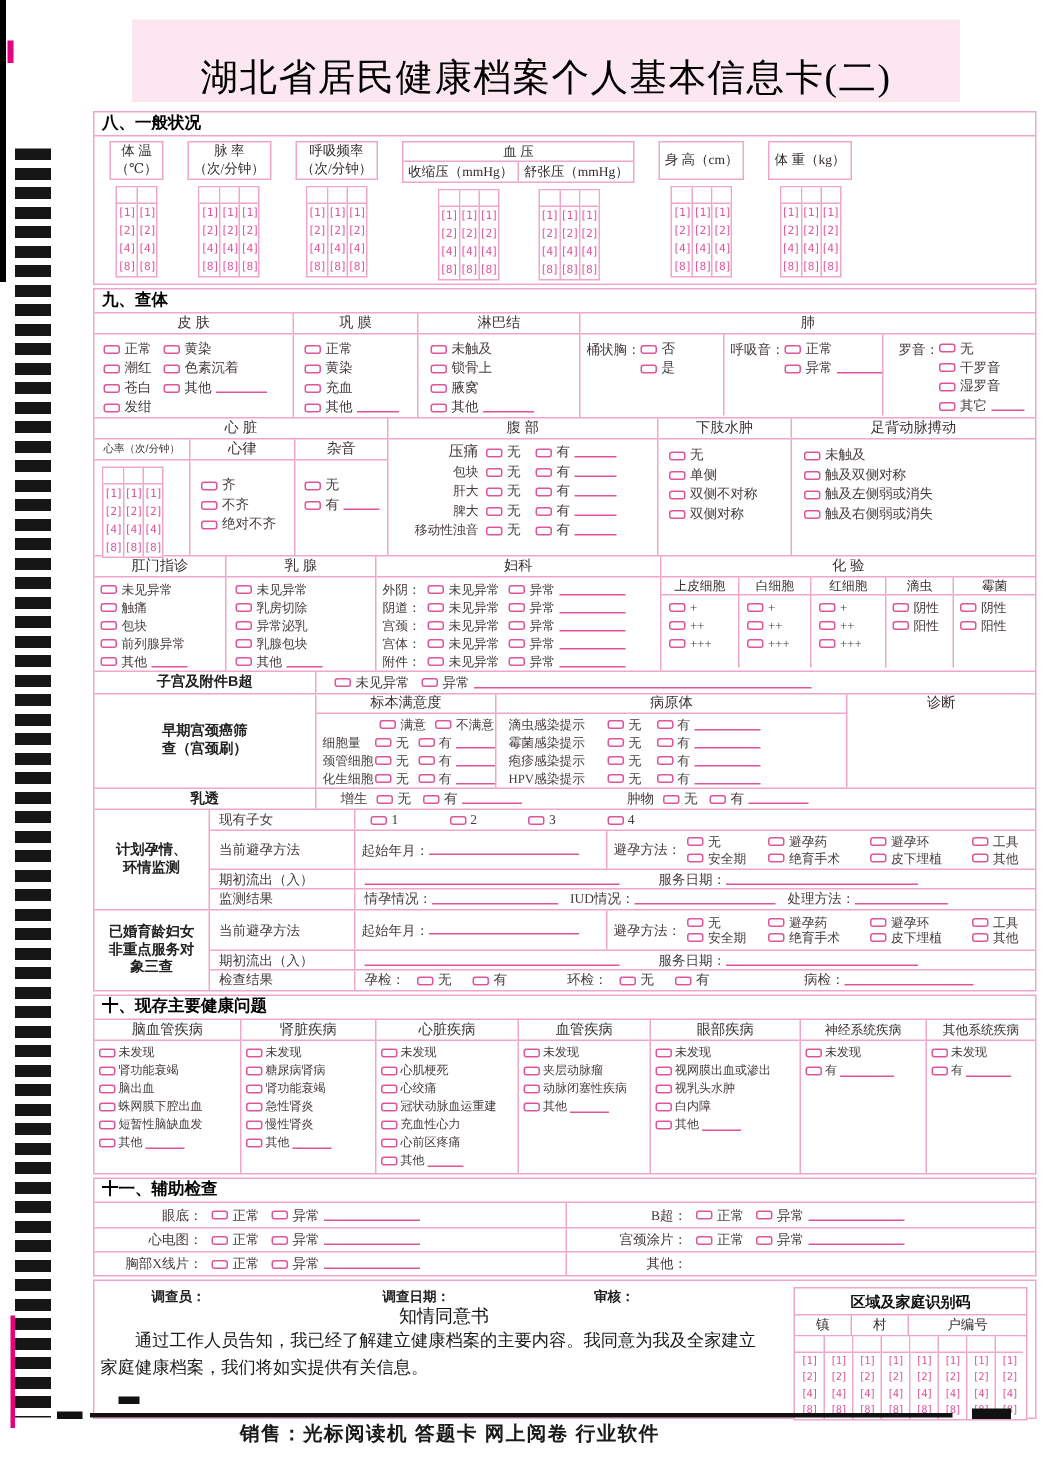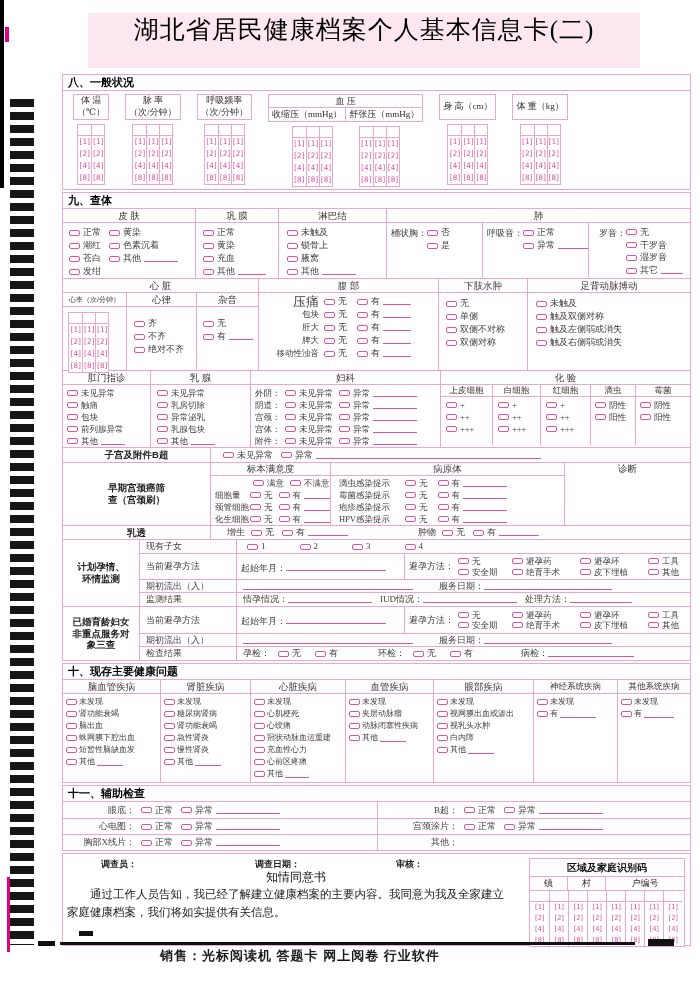--- a/index.html
+++ b/index.html
@@ -21,21 +21,21 @@
   background:repeating-linear-gradient(to bottom,#161616 0 8px,transparent 8px 13px);}
 #edge-m2{position:absolute;left:7px;top:877px;width:3px;height:75px;background:var(--mag);}
 #dash-a{position:absolute;left:38px;top:941px;width:17px;height:5px;background:#111;}
 #bline{position:absolute;left:60px;top:942px;width:575px;height:3px;background:#111;}
 #dash-b{position:absolute;left:648px;top:939px;width:26px;height:7px;background:#111;}
 #vendor{position:absolute;left:160px;top:947px;font-family:"Liberation Sans",sans-serif;
   font-weight:bold;font-size:13px;color:#1a1a1a;letter-spacing:1px;}
 
 
 #titleband{position:absolute;left:88px;top:13px;width:552px;height:55px;background:#fce7f1;
-  display:flex;align-items:flex-start;justify-content:center;}
+  display:flex;align-items:flex-end;justify-content:center;}
 #title{font-size:25px;color:#000;letter-spacing:1px;}
 
 
 #form{position:absolute;left:62px;top:74px;width:629px;}
 .sec{border:1px solid var(--b1);margin-bottom:2px;background:#fff;}
 .sech{font-family:"Liberation Sans",sans-serif;font-weight:bold;font-size:11px;color:#000;
   padding:1px 5px;border-bottom:1px solid var(--b1);line-height:13px;}
 .row{display:flex;}
 .bt{border-top:1px solid var(--b1);}
 .cell{border-right:1px solid var(--b1);}
@@ -516,21 +516,21 @@
                     <span class="cl">有</span>
                     <span class="wl" style="width: 24px;"></span>
                   </span>
                 </div>
             </div>
           </div>
         </div>
         <div class="cell" style="width:180px">
           <div class="chead">腹    部</div>
           <div class="hz" style="height:13px;margin-top:2px">
-            <span class="lab ra" style="width:60px;font-size:13px">压痛</span>
+            <span class="lab ra" style="width:60px;font-size:10px">压痛</span>
             <div class="hz g10" style="margin-left:5px">
                 <span class="ci">
                   <span class="cb"></span>
                   <span class="cl">无</span>
                 </span>
                 <span class="ci">
                   <span class="cb"></span>
                   <span class="cl">有</span>
                   <span class="wl" style="width: 28px;"></span>
                 </span>
@@ -1212,21 +1212,21 @@
               <div class="hz" style="gap:14px;margin-left:8px">
                   <span class="ci">
                     <span class="cb"></span>
                     <span class="cl">无</span>
                   </span>
                   <span class="ci">
                     <span class="cb"></span>
                     <span class="cl">有</span>
                   </span>
                 </div>
-              <span class="lab" style="margin-left:48px">病检：</span>
+              <span class="lab" style="margin-left:63px">病检：</span>
               <span class="wl" style="width:86px"></span>
             </div>
           </div>
         </div>
       </div>
     </section>
 
     <section class="sec">
       <div class="sech">十、现存主要健康问题</div>
       <div class="row" style="height:102px">

